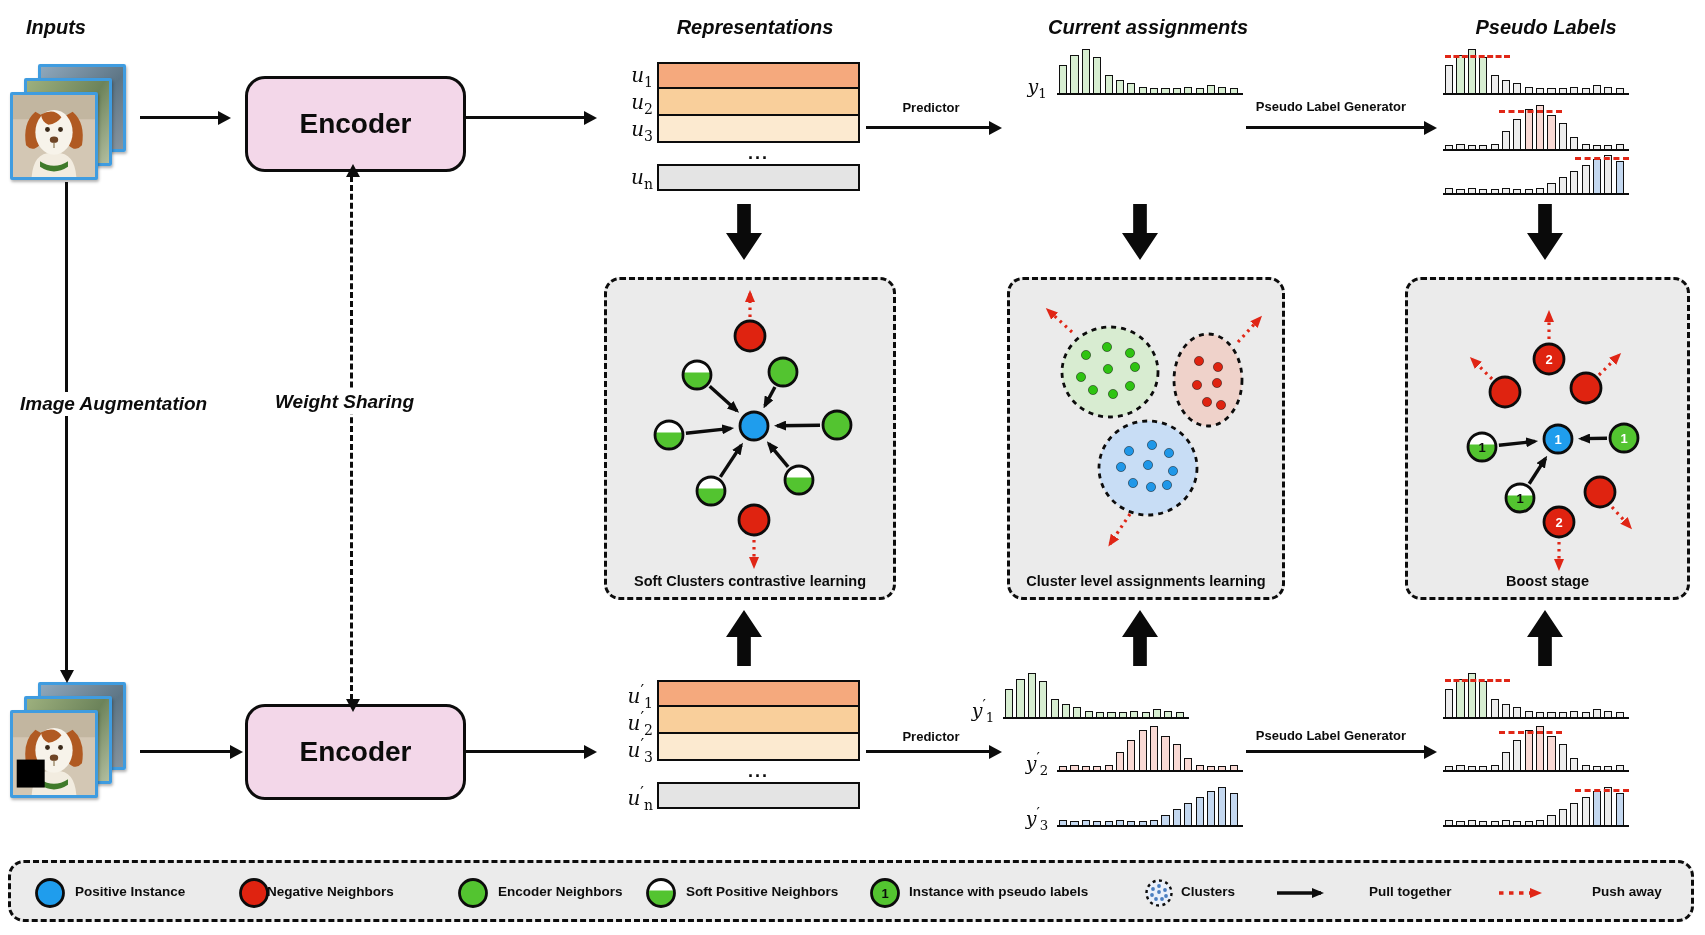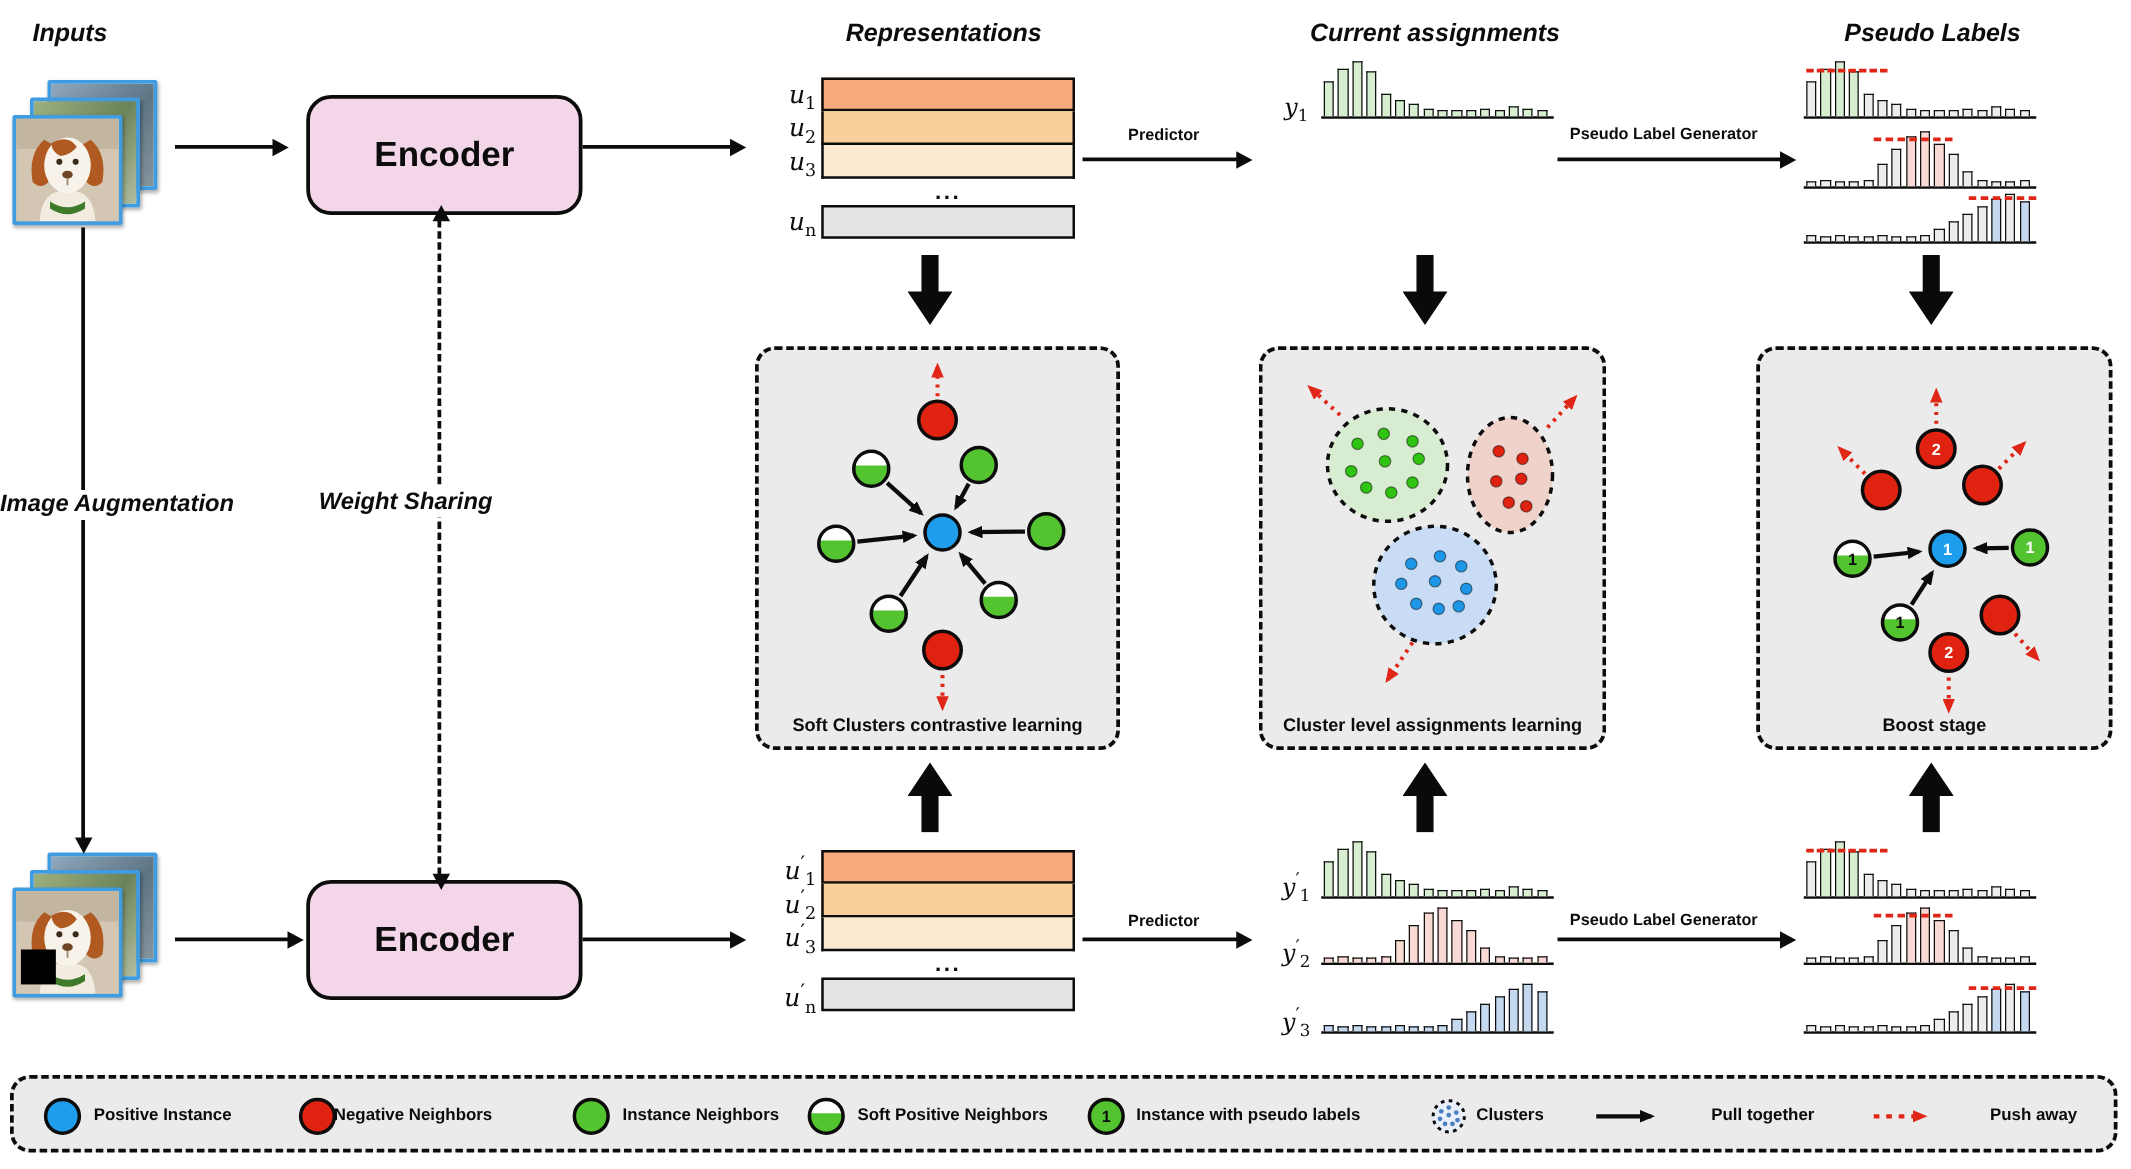--- a/index.html
+++ b/index.html
@@ -1,20 +1,20 @@
 <!DOCTYPE html>
 <html><head>
 <meta charset="utf-8">
 <style>
   html,body{margin:0;padding:0;background:#ffffff;}
   body{width:1705px;height:935px;position:relative;font-family:"Liberation Sans",sans-serif;color:#0c0c0c;overflow:hidden;}
   #stage{position:absolute;inset:0;}
   .title{position:absolute;font-size:20px;font-weight:800;font-style:italic;white-space:nowrap;}
   .center{text-align:center;}
-  .sidelabel{position:absolute;font-size:19px;font-weight:800;font-style:italic;background:#ffffff;padding:1px 0;white-space:nowrap;z-index:5;}
+  .sidelabel{position:absolute;font-size:19px;font-weight:800;font-style:italic;background:#ffffff;padding:1px 20px;white-space:nowrap;z-index:5;}
   .encoder{position:absolute;width:215px;height:90px;background:#f3d7e9;border:3.5px solid #0c0c0c;border-radius:20px;display:flex;align-items:center;justify-content:center;font-size:28px;font-weight:600;}
   
   .harrow{position:absolute;height:3px;background:#0c0c0c;}
   .harrow::after{content:'';position:absolute;right:-11px;top:-5.5px;width:0;height:0;border-left:13px solid #0c0c0c;border-top:7px solid transparent;border-bottom:7px solid transparent;}
   .varrow{position:absolute;width:3px;background:#0c0c0c;}
   .varrow::after{content:'';position:absolute;left:-5.5px;bottom:-11px;width:0;height:0;border-top:13px solid #0c0c0c;border-left:7px solid transparent;border-right:7px solid transparent;}
   .vdash{position:absolute;width:0;border-left:3.5px dashed #0c0c0c;}
   .vdash .hu{position:absolute;left:-7.5px;top:-12px;width:0;height:0;border-bottom:13px solid #0c0c0c;border-left:7px solid transparent;border-right:7px solid transparent;}
   .vdash .hd{position:absolute;left:-7.5px;bottom:-12px;width:0;height:0;border-top:13px solid #0c0c0c;border-left:7px solid transparent;border-right:7px solid transparent;}
   .flowtext{position:absolute;font-size:13px;font-weight:600;text-align:center;white-space:nowrap;}
@@ -231,21 +231,21 @@
         <div class="bar" style="height: 16px; background: rgb(237, 237, 237);"></div>
         <div class="bar" style="height: 22px; background: rgb(237, 237, 237);"></div>
         <div class="bar" style="height: 28px; background: rgb(237, 237, 237);"></div>
         <div class="bar" style="height: 34px; background: rgb(196, 216, 240);"></div>
         <div class="bar" style="height: 38px; background: rgb(237, 237, 237);"></div>
         <div class="bar" style="height: 32px; background: rgb(196, 216, 240);"></div>
         <div class="thresh" style="bottom: 33px; left: 71%; width: 29%;"></div>
       </div>
     </div>
 
-  <div class="hist" style="left:1057px;top:671px">
+  <div class="hist" style="left:1003px;top:671px">
       <span class="hist-label"><i>y</i><span class="pr">′</span><sub>1</sub></span>
       <div class="bars">
         <div class="bar" style="height: 28px; background: rgb(215, 238, 209);"></div>
         <div class="bar" style="height: 38px; background: rgb(215, 238, 209);"></div>
         <div class="bar" style="height: 44px; background: rgb(215, 238, 209);"></div>
         <div class="bar" style="height: 36px; background: rgb(215, 238, 209);"></div>
         <div class="bar" style="height: 18px; background: rgb(215, 238, 209);"></div>
         <div class="bar" style="height: 13px; background: rgb(215, 238, 209);"></div>
         <div class="bar" style="height: 10px; background: rgb(215, 238, 209);"></div>
         <div class="bar" style="height: 6px; background: rgb(215, 238, 209);"></div>
@@ -590,21 +590,21 @@
             <path d="M0,0 L12,5 L0,10 Z" fill="#0c0c0c"></path>
           </marker>
           <marker id="mrL2" markerWidth="12" markerHeight="10" refX="9" refY="5" orient="auto" markerUnits="userSpaceOnUse">
             <path d="M0,0 L12,5 L0,10 Z" fill="#e02616"></path>
           </marker>
         </defs>
         <g>
           <circle cx="15" cy="17" r="13.5" fill="#53c430" stroke="#0c0c0c" stroke-width="2.8"></circle>
         </g>
       </svg>
-      <span class="legend-label" style="left: 487px;">Instance Neighbors</span>
+      <span class="legend-label" style="left: 487px;">Encoder Neighbors</span>
       <svg width="60" height="34" style="position: absolute; left: 635px; top: 13px; overflow: visible;">
         <defs>
           <marker id="mbL3" markerWidth="12" markerHeight="10" refX="9" refY="5" orient="auto" markerUnits="userSpaceOnUse">
             <path d="M0,0 L12,5 L0,10 Z" fill="#0c0c0c"></path>
           </marker>
           <marker id="mrL3" markerWidth="12" markerHeight="10" refX="9" refY="5" orient="auto" markerUnits="userSpaceOnUse">
             <path d="M0,0 L12,5 L0,10 Z" fill="#e02616"></path>
           </marker>
         </defs>
         <g>

